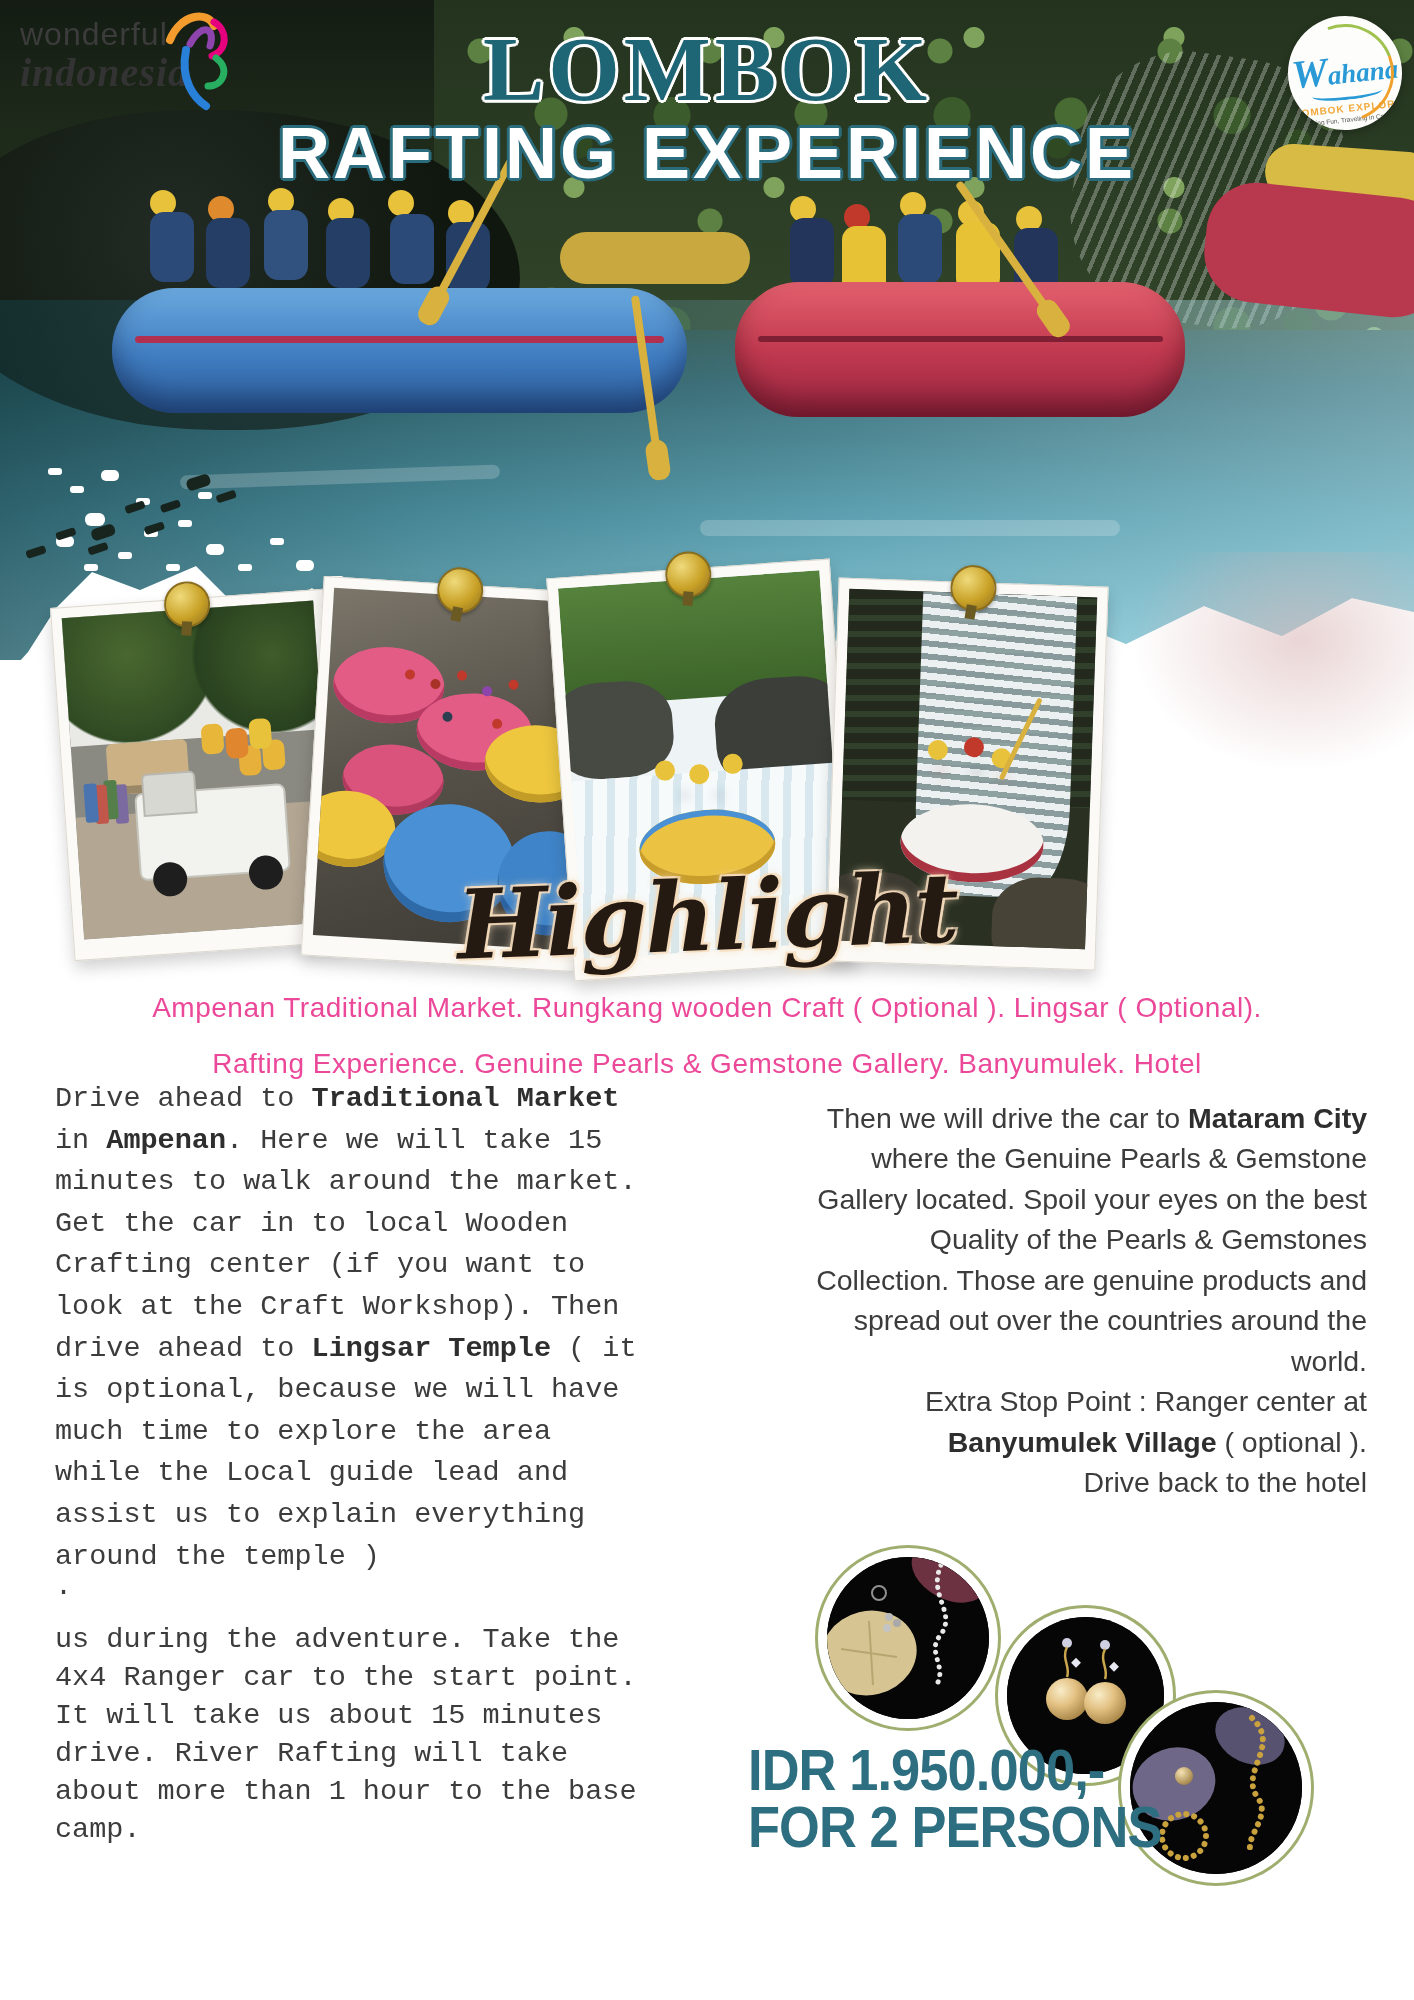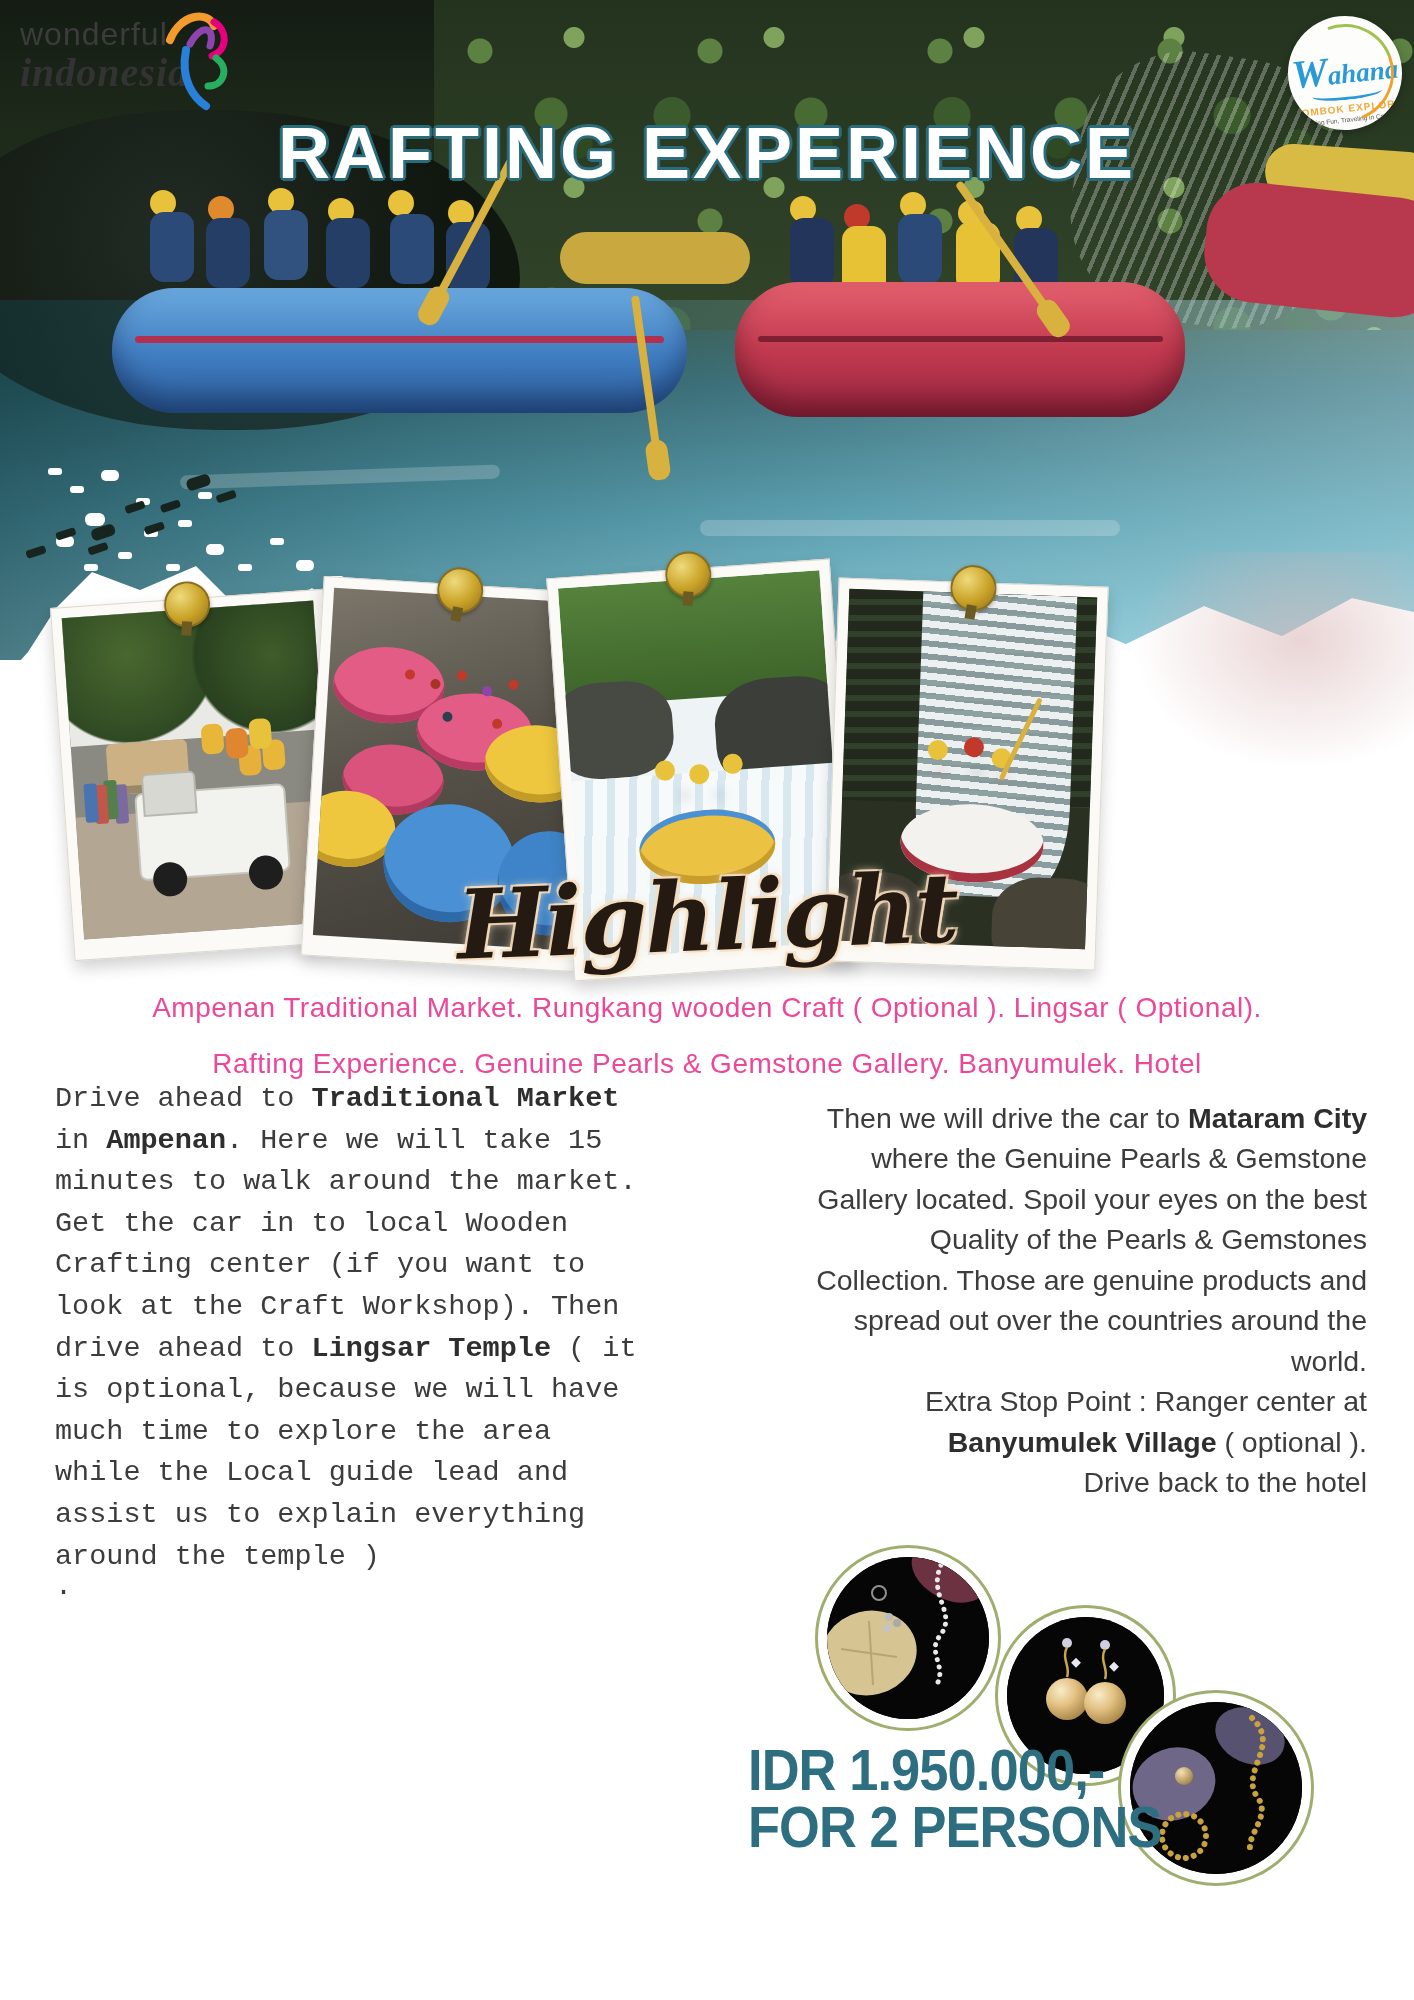--- a/index.html
+++ b/index.html
@@ -140,20 +140,21 @@
     <div class="l2">indonesia</div>
   </div>
   <svg class="bird" width="80" height="112" viewBox="0 0 80 112">
     <path d="M20 38 C 30 12, 58 8, 64 24" stroke="#f39c2d" stroke-width="8" fill="none" stroke-linecap="round"></path>
     <path d="M40 42 C 52 20, 66 26, 60 44" stroke="#8e44ad" stroke-width="7" fill="none" stroke-linecap="round"></path>
     <path d="M64 20 C 78 28, 78 48, 62 54" stroke="#e6007e" stroke-width="7" fill="none" stroke-linecap="round"></path>
     <path d="M66 56 C 80 66, 74 84, 58 84" stroke="#27ae60" stroke-width="7" fill="none" stroke-linecap="round"></path>
     <path d="M36 48 C 30 78, 44 96, 56 104" stroke="#2980d9" stroke-width="8" fill="none" stroke-linecap="round"></path>
   </svg>
 
+  <div class="title">LOMBOK</div>
   <div class="subtitle">RAFTING EXPERIENCE</div>
 
   <div class="badge">
     <div class="w"><span class="big">W</span><span>ahana</span></div>
     <div class="sw"></div>
     <div class="sub">LOMBOK EXPLORE</div>
     <div class="tag">Chasing Fun, Traveling in Comfort</div>
   </div>
 
   <div class="polaroid" style="left:62px;top:598px;width:252px;height:322px;transform:rotate(-4deg);">
@@ -211,20 +212,21 @@
     </div>
   </div>
 
   <div class="script-title">Highlight</div>
   <div class="hl hl1">Ampenan Traditional Market. Rungkang wooden Craft ( Optional ). Lingsar ( Optional).</div>
   <div class="hl hl2">Rafting Experience. Genuine Pearls &amp; Gemstone Gallery. Banyumulek. Hotel</div>
 
   <div class="col col-left">
     <div><span>Drive ahead to </span><b>Traditional Market</b><span> in </span><b>Ampenan</b><span>. Here we will take 15 minutes to walk around the market. Get the car in to local Wooden Crafting center (if you want to look at the Craft Workshop). Then drive ahead to </span><b>Lingsar Temple</b><span> ( it is optional, because we will have much time to explore the area while the Local guide lead and assist us to explain everything around the temple )</span></div>
     <div class="dot-line">.</div>
+    <div class="p-tight">us during the adventure. Take the 4x4 Ranger car to the start point. It will take us about 15 minutes drive. River Rafting will take about more than 1 hour to the base camp.</div>
   </div>
 
   <div class="col col-right">
     <div><span>Then we will drive the car to </span><b>Mataram City</b><span> where the Genuine Pearls &amp; Gemstone Gallery located. Spoil your eyes on the best Quality of the Pearls &amp; Gemstones Collection. Those are genuine products and spread out over the countries around the world.</span></div>
     <div><span>Extra Stop Point : Ranger center at </span><b>Banyumulek Village</b><span> ( optional ).</span></div>
     <div>Drive back to the hotel</div>
   </div>
 
   <div class="price">
     <div class="big">IDR 1.950.000,-</div>

